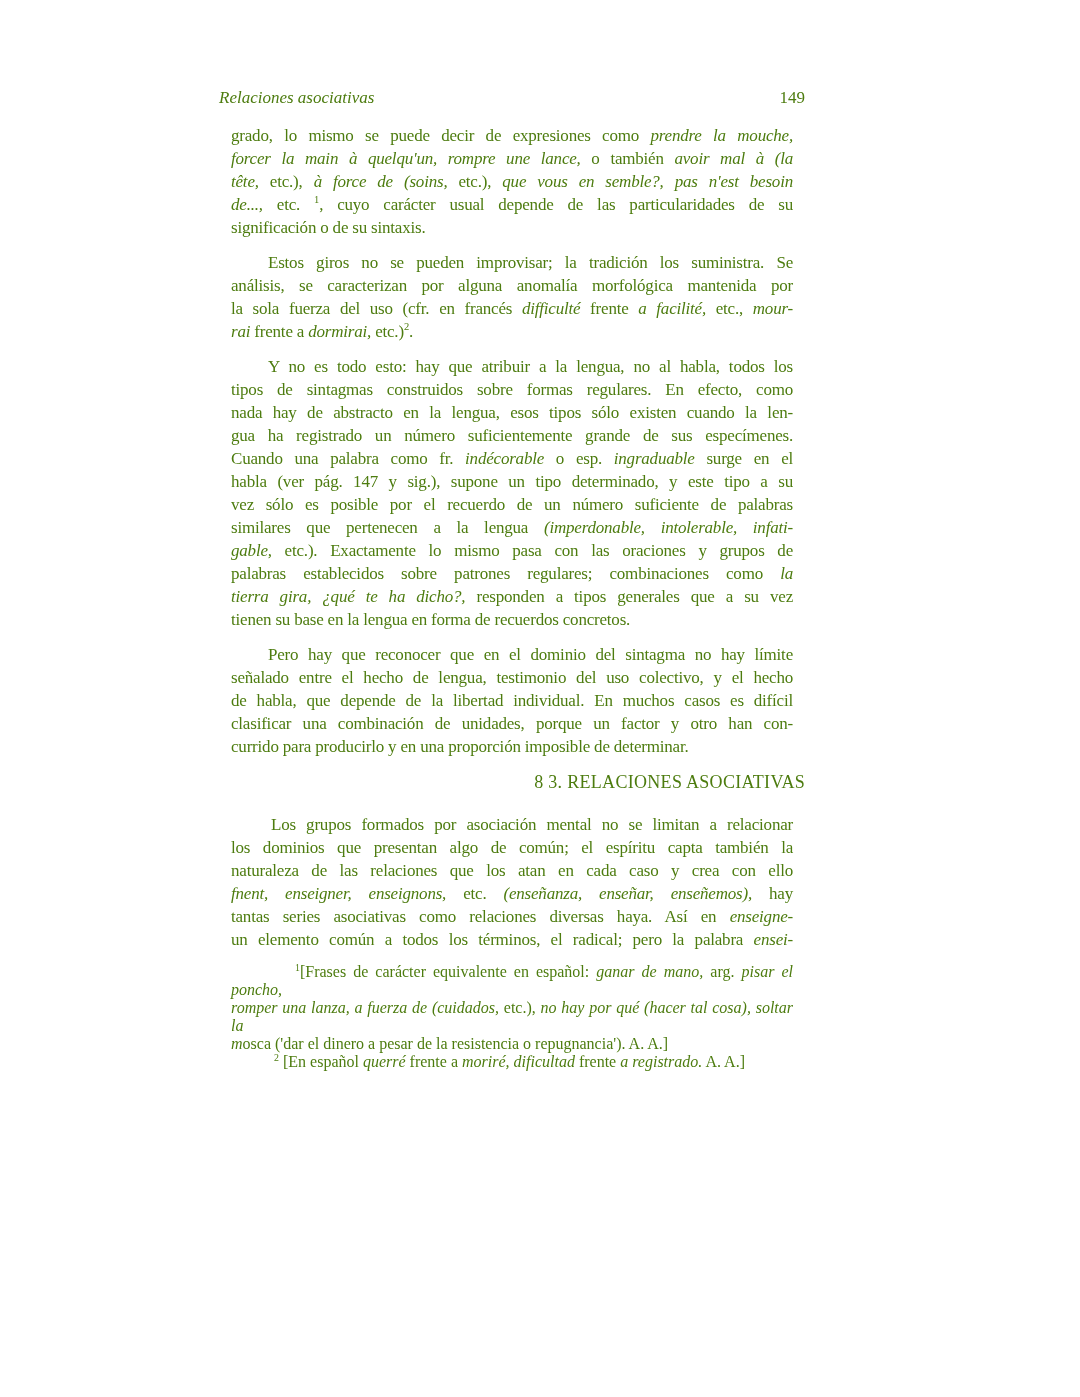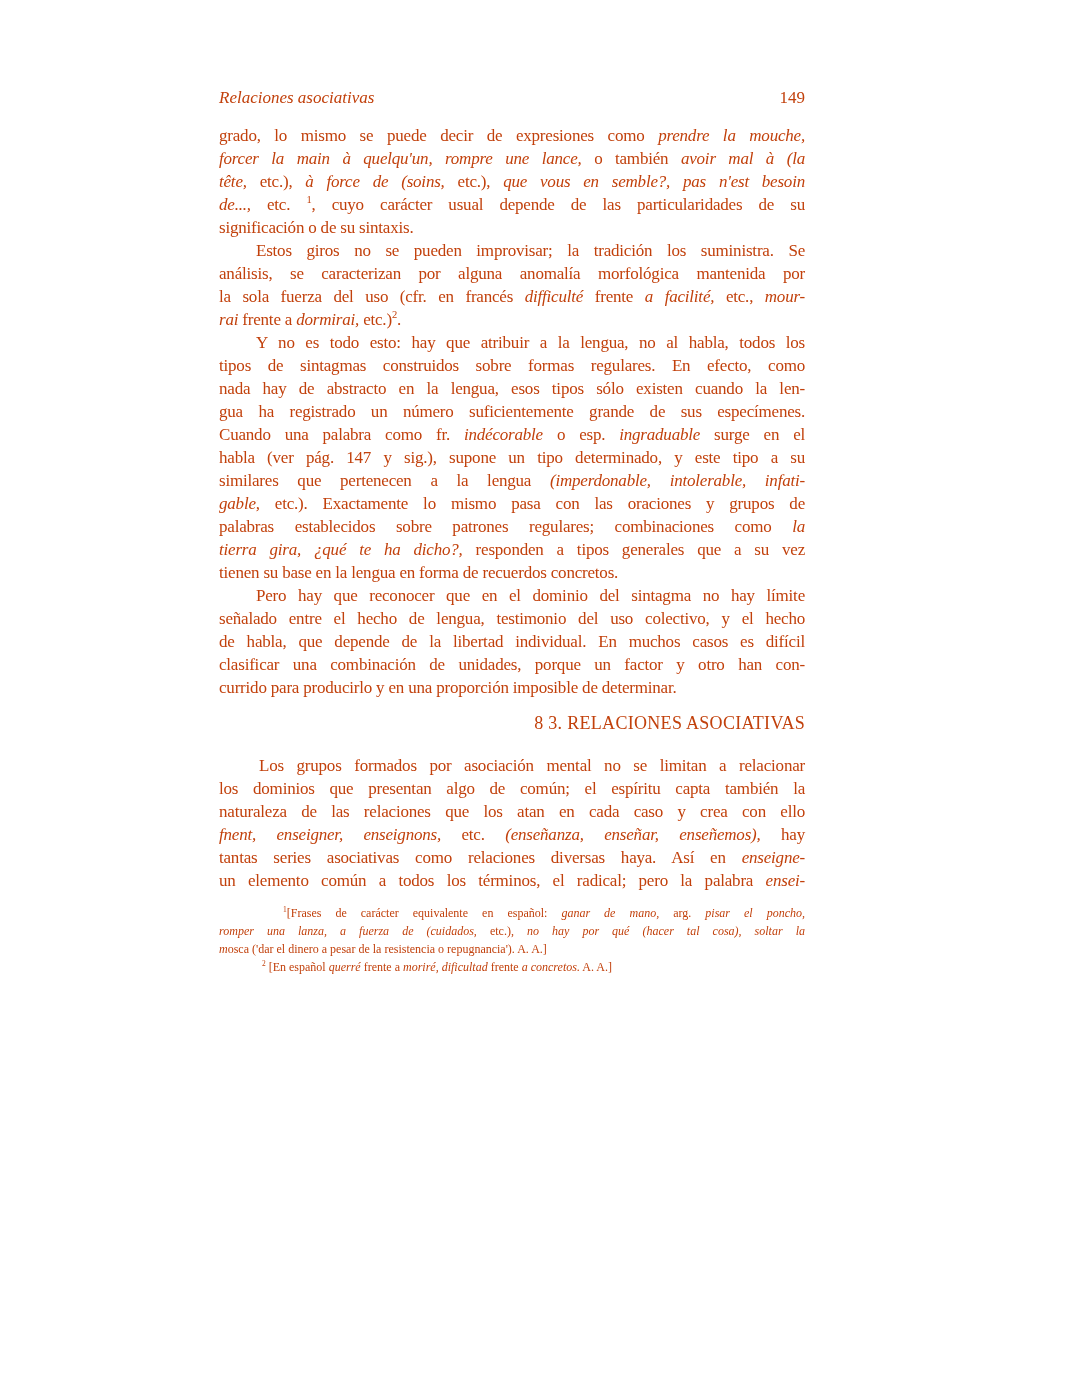--- a/index.html
+++ b/index.html
@@ -6,21 +6,21 @@
     margin: 0;
     padding: 0;
     background: #e8e8e8;
   }
   .page {
     position: relative;
     width: 1080px;
     height: 1397px;
     margin: 0 auto;
     background: #ffffff;
-    color: #c2410c;
+    color: #4d7c0f;
     font-family: "Liberation Serif", serif;
     overflow: hidden;
   }
   .content {
     position: absolute;
     left: 219px;
     top: 86px;
     width: 586px;
   }
   
@@ -33,21 +33,21 @@
     margin-bottom: 15px;
   }
   .rh-title { font-style: italic; }
   .rh-num { font-style: normal; }
 
   
   #doc {
     font-size: 17px;
     line-height: 23px;
   }
-  .para { margin: 0; }
+  .para { margin: 12px; }
   .line {
     text-align: justify;
     text-align-last: justify;
     text-justify: inter-word;
     letter-spacing: -0.2px;
     white-space: normal;
   }
   .line.noj {
     text-align: left;
     text-align-last: auto;
@@ -64,21 +64,21 @@
     font-size: 18px;
     line-height: 22px;
     letter-spacing: 0.3px;
     margin: 13px 0 20px 0;
     text-align: right;
   }
 
   
   .fn {
     margin-top: 12px;
-    font-size: 12px;
+    font-size: 16px;
     line-height: 18px;
   }
   .fn .line { letter-spacing: 0; }
 </style>
 </head>
 <body>
 
 <div class="page">
   <div class="content">
     <div class="runhead">
@@ -99,20 +99,21 @@
           <div class="line"><span>la sola fuerza del uso (cfr. en francés </span><span class="em">difficulté</span><span> frente </span><span class="em">a facilité,</span><span> etc., </span><span class="em">mour-</span></div>
           <div class="line noj"><span class="em">rai</span><span> frente a </span><span class="em">dormirai,</span><span> etc.)</span><sup>2</sup><span>.</span></div>
         </div>
         <div class="para">
           <div class="line" style="text-indent: 37px;"><span>Y no es todo esto: hay que atribuir a la lengua, no al habla, todos los</span></div>
           <div class="line"><span>tipos de sintagmas construidos sobre formas regulares. En efecto, como</span></div>
           <div class="line"><span>nada hay de abstracto en la lengua, esos tipos sólo existen cuando la len-</span></div>
           <div class="line"><span>gua ha registrado un número suficientemente grande de sus especímenes.</span></div>
           <div class="line"><span>Cuando una palabra como fr. </span><span class="em">indécorable</span><span> o esp. </span><span class="em">ingraduable</span><span> surge en el</span></div>
           <div class="line"><span>habla (ver pág. 147 y sig.), supone un tipo determinado, y este tipo a su</span></div>
+          <div class="line"><span>vez sólo es posible por el recuerdo de un número suficiente de palabras</span></div>
           <div class="line"><span>similares que pertenecen a la lengua </span><span class="em">(imperdonable, intolerable, infati-</span></div>
           <div class="line"><span class="em">gable,</span><span> etc.). Exactamente lo mismo pasa con las oraciones y grupos de</span></div>
           <div class="line"><span>palabras establecidos sobre patrones regulares; combinaciones como </span><span class="em">la</span></div>
           <div class="line"><span class="em">tierra gira, ¿qué te ha dicho?,</span><span> responden a tipos generales que a su vez</span></div>
           <div class="line noj"><span>tienen su base en la lengua en forma de recuerdos concretos.</span></div>
         </div>
         <div class="para">
           <div class="line" style="text-indent: 37px;"><span>Pero hay que reconocer que en el dominio del sintagma no hay límite</span></div>
           <div class="line"><span>señalado entre el hecho de lengua, testimonio del uso colectivo, y el hecho</span></div>
           <div class="line"><span>de habla, que depende de la libertad individual. En muchos casos es difícil</span></div>
@@ -125,17 +126,17 @@
           <div class="line"><span>los dominios que presentan algo de común; el espíritu capta también la</span></div>
           <div class="line"><span>naturaleza de las relaciones que los atan en cada caso y crea con ello</span></div>
           <div class="line"><span class="em">fnent, enseigner, enseignons,</span><span> etc. </span><span class="em">(enseñanza, enseñar, enseñemos),</span><span> hay</span></div>
           <div class="line"><span>tantas series asociativas como relaciones diversas haya. Así en </span><span class="em">enseigne-</span></div>
           <div class="line"><span>un elemento común a todos los términos, el radical; pero la palabra </span><span class="em">ensei-</span></div>
         </div>
         <div class="para fn">
           <div class="line" style="text-indent: 64px;"><sup>1</sup><span>[Frases de carácter equivalente en español: </span><span class="em">ganar de mano,</span><span> arg. </span><span class="em">pisar el poncho,</span></div>
           <div class="line"><span class="em">romper una lanza, a fuerza de (cuidados,</span><span> etc.), </span><span class="em">no hay por qué (hacer tal cosa), soltar la</span></div>
           <div class="line noj"><span class="em">m</span><span>osca ('dar el dinero a pesar de la resistencia o repugnancia'). A. A.]</span></div>
-          <div class="line noj" style="text-indent: 43px;"><sup>2</sup><span> [En español </span><span class="em">querré</span><span> frente a </span><span class="em">moriré, dificultad</span><span> frente </span><span class="em">a concretos.</span><span> A. A.]</span></div>
+          <div class="line noj" style="text-indent: 43px;"><sup>2</sup><span> [En español </span><span class="em">querré</span><span> frente a </span><span class="em">moriré, dificultad</span><span> frente </span><span class="em">a registrado.</span><span> A. A.]</span></div>
         </div>
       </div>
   </div>
 </div>
 
 </body></html>

